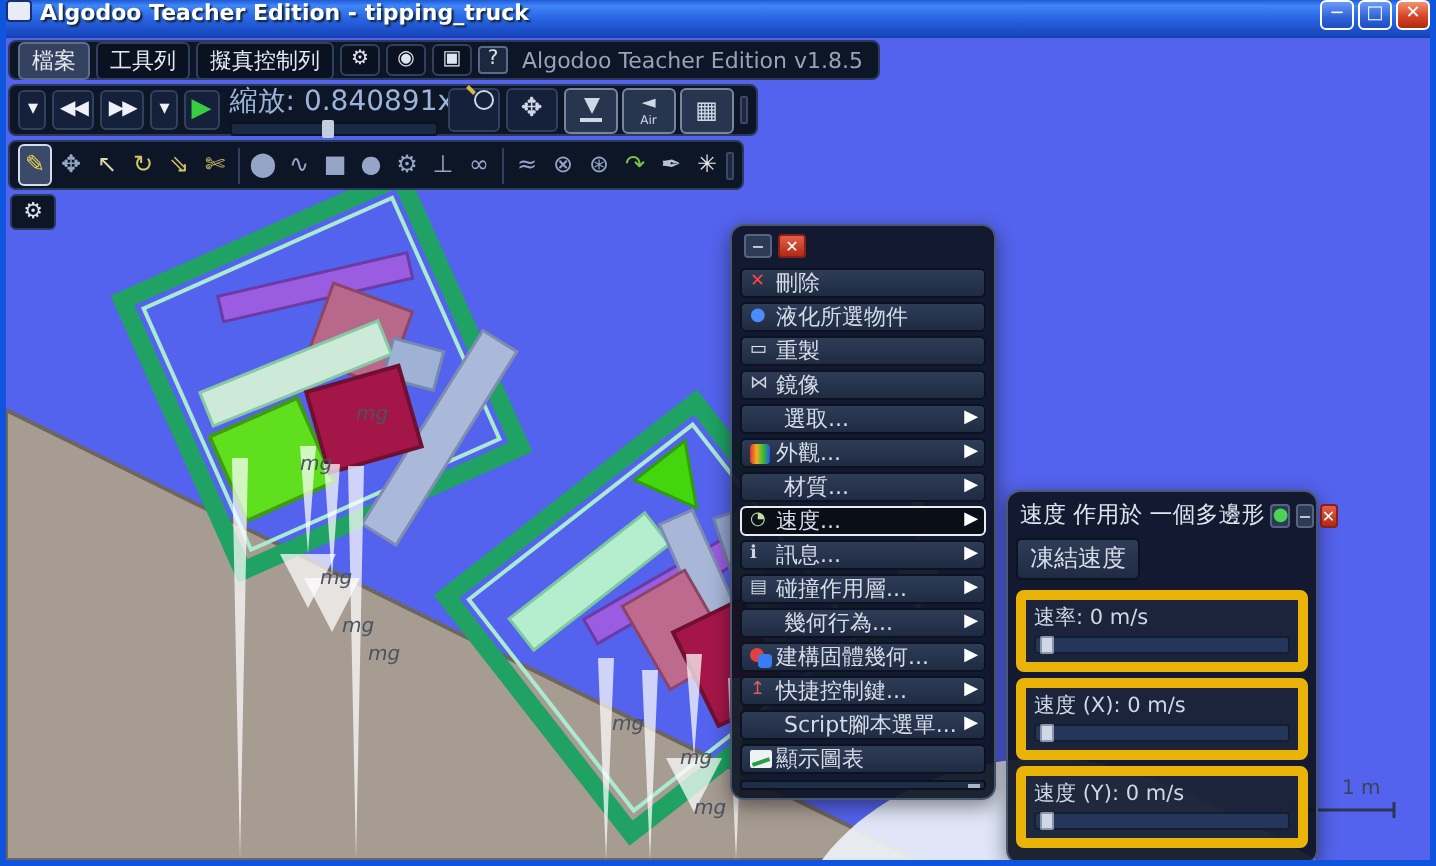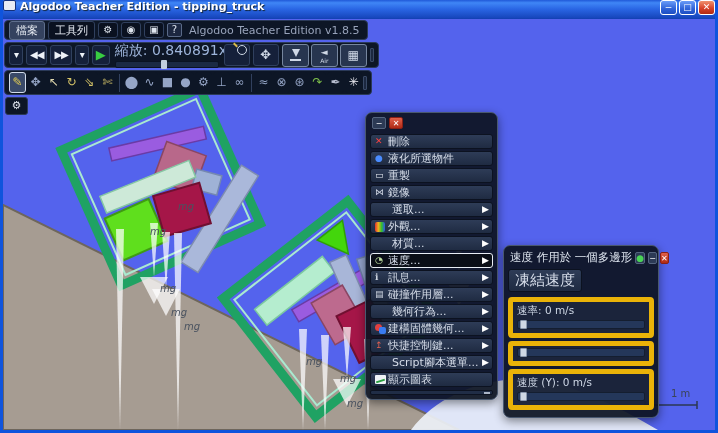--- a/index.html
+++ b/index.html
@@ -67,21 +67,21 @@
   .mi-rainbow{width:10px;height:10px;border-radius:2px;background:linear-gradient(90deg,#e03030,#f0b020,#30c030,#3050f0);flex:none;margin-right:3px;}
   .mi-csg{position:relative;width:11px;height:10px;flex:none;margin-right:2px;}
   .mi-csg::before{content:"";position:absolute;left:0;top:0;width:7px;height:7px;border-radius:50%;background:#e04040;}
   .mi-csg::after{content:"";position:absolute;right:0;bottom:0;width:7px;height:7px;border-radius:2px;background:#3a7bf0;}
   .mi-chart{width:11px;height:9px;background:#eef2f6;border-radius:1px;flex:none;margin-right:2px;position:relative;}
   .mi-chart::before{content:"";position:absolute;left:1px;right:1px;bottom:2px;height:2px;background:#2aa040;transform:rotate(-18deg);}
   .menu-bottom{height:5px;margin-top:3px;background:#202d46;border:1px solid #0c1220;border-radius:2px;position:relative;}
   .menu-bottom::after{content:"";position:absolute;right:2px;top:1px;width:6px;height:2px;background:#aab4c6;}
   #velocity-panel{left:500px;top:226px;width:156px;}
   .freeze-btn{display:inline-block;margin:1px 0 2px;padding:1px 6px;background:linear-gradient(180deg,#2e3c57,#1f2b42);
-    border:1px solid #0c1220;border-radius:3px;color:#d5dce8;font-size:15px;}
+    border:1px solid #0c1220;border-radius:3px;color:#d5dce8;font-size:12px;}
   .vfield{background:rgba(34,46,70,.55);border:5px solid #eab308;border-radius:4px;padding:2px 4px 4px;margin:3px 0;}
   .vlabel{color:#cfd8e6;font-size:10.5px;white-space:nowrap;margin-bottom:2px;}
   .vtrack{position:relative;height:9px;background:#24375a;border:1px solid #141e30;border-radius:2px;}
   .vtrack.na{background:#41587f;}
   .vthumb{position:absolute;top:-1px;width:7px;height:9px;background:#cfd8e4;border:1px solid #8a98ae;border-radius:1px;}
 </style>
 </head>
 <body>
 
 <div class="window">
@@ -142,20 +142,21 @@
         <line x1="642" y1="386" x2="694" y2="386" stroke="#2b3752" stroke-width="1.5"></line>
         <line x1="642" y1="382" x2="642" y2="390" stroke="#2b3752" stroke-width="1.5"></line>
         <line x1="694" y1="382" x2="694" y2="390" stroke="#2b3752" stroke-width="1.5"></line>
         <text x="668" y="378" fill="#3a4358" font-size="10px">1 m</text>
       </svg>
 
     <div class="tbar" id="menubar">
       <span id="menubar-buttons" style="display:flex;gap:3px;">
           <span class="menu-btn first">檔案</span>
           <span class="menu-btn">工具列</span>
+          <span class="menu-btn">擬真控制列</span>
         </span>
       <span id="menubar-iconbuttons" style="display:flex;gap:3px;">
           <span class="iconbtn"><span>⚙</span></span>
           <span class="iconbtn"><span>◉</span></span>
           <span class="iconbtn"><span>▣</span></span>
         </span>
       <span class="help-box">?</span>
       <span class="version">Algodoo Teacher Edition v1.8.5</span>
     </div>
 
@@ -301,20 +302,21 @@
       </div>
       <span class="freeze-btn">凍結速度</span>
       <div id="velocity-fields">
           <div class="vfield">
             <div class="vlabel">速率: 0 m/s</div>
             <div class="vtrack">
               <span class="vthumb" style="left: calc(2% - 1px);"></span>
             </div>
           </div>
           <div class="vfield">
+            <div class="vlabel">速度 (X): 0 m/s</div>
             <div class="vtrack">
               <span class="vthumb" style="left: calc(2% - 1px);"></span>
             </div>
           </div>
           <div class="vfield">
             <div class="vlabel">速度 (Y): 0 m/s</div>
             <div class="vtrack">
               <span class="vthumb" style="left: calc(2% - 1px);"></span>
             </div>
           </div>

